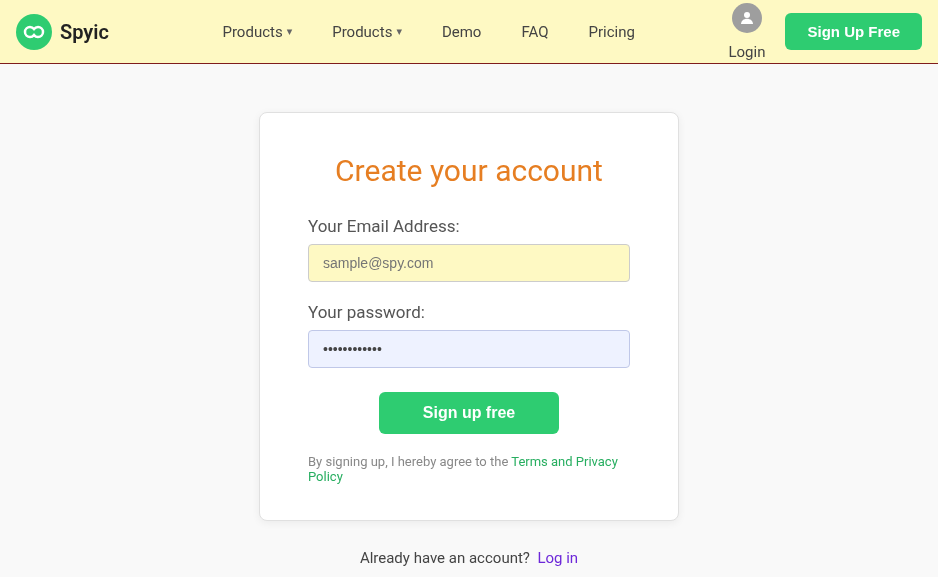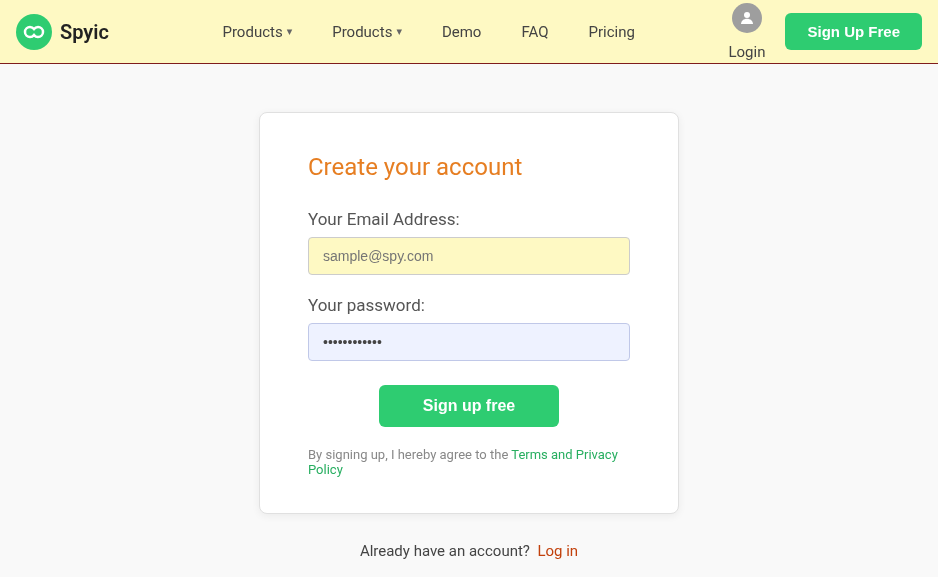--- a/index.html
+++ b/index.html
@@ -107,22 +107,22 @@
     
     .card {
       background: #fff;
       border: 1px solid #e0e0e0;
       border-radius: 8px;
       padding: 40px 48px 36px;
       width: 420px;
       box-shadow: 0 2px 8px rgba(0,0,0,0.06);
     }
     .card-title {
-      text-align: left;
-      font-size: 24px;
+      text-align: center;
+      font-size: 30px;
       font-weight: 400;
       color: #e67e22;
       margin-bottom: 28px;
     }
     .form-group {
       margin-bottom: 20px;
     }
     .form-label {
       display: block;
       font-size: 17px;
@@ -168,21 +168,21 @@
       text-decoration: none;
     }
 
     
     .below-card {
       margin-top: 28px;
       font-size: 15px;
       color: #444;
     }
     .below-card a {
-      color: #c2410c;
+      color: #6d28d9;
       text-decoration: none;
     }
   </style>
 </head>
 <body>
 
 <nav>
   <div class="nav-logo">
 
     <svg class="nav-logo-icon" viewBox="0 0 36 36" xmlns="http://www.w3.org/2000/svg">

